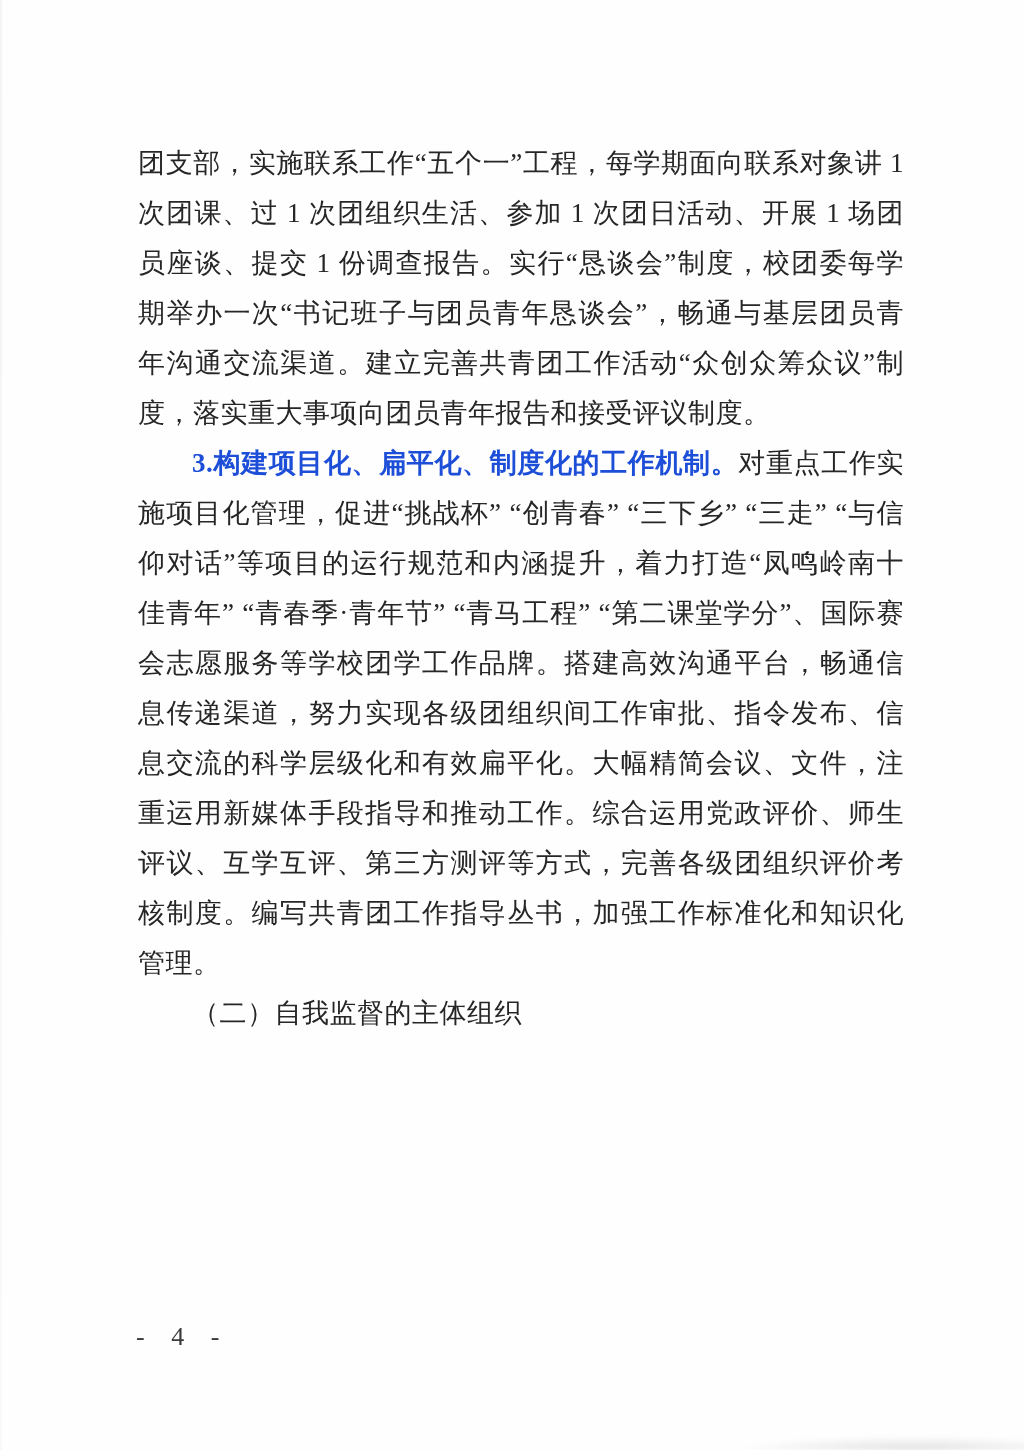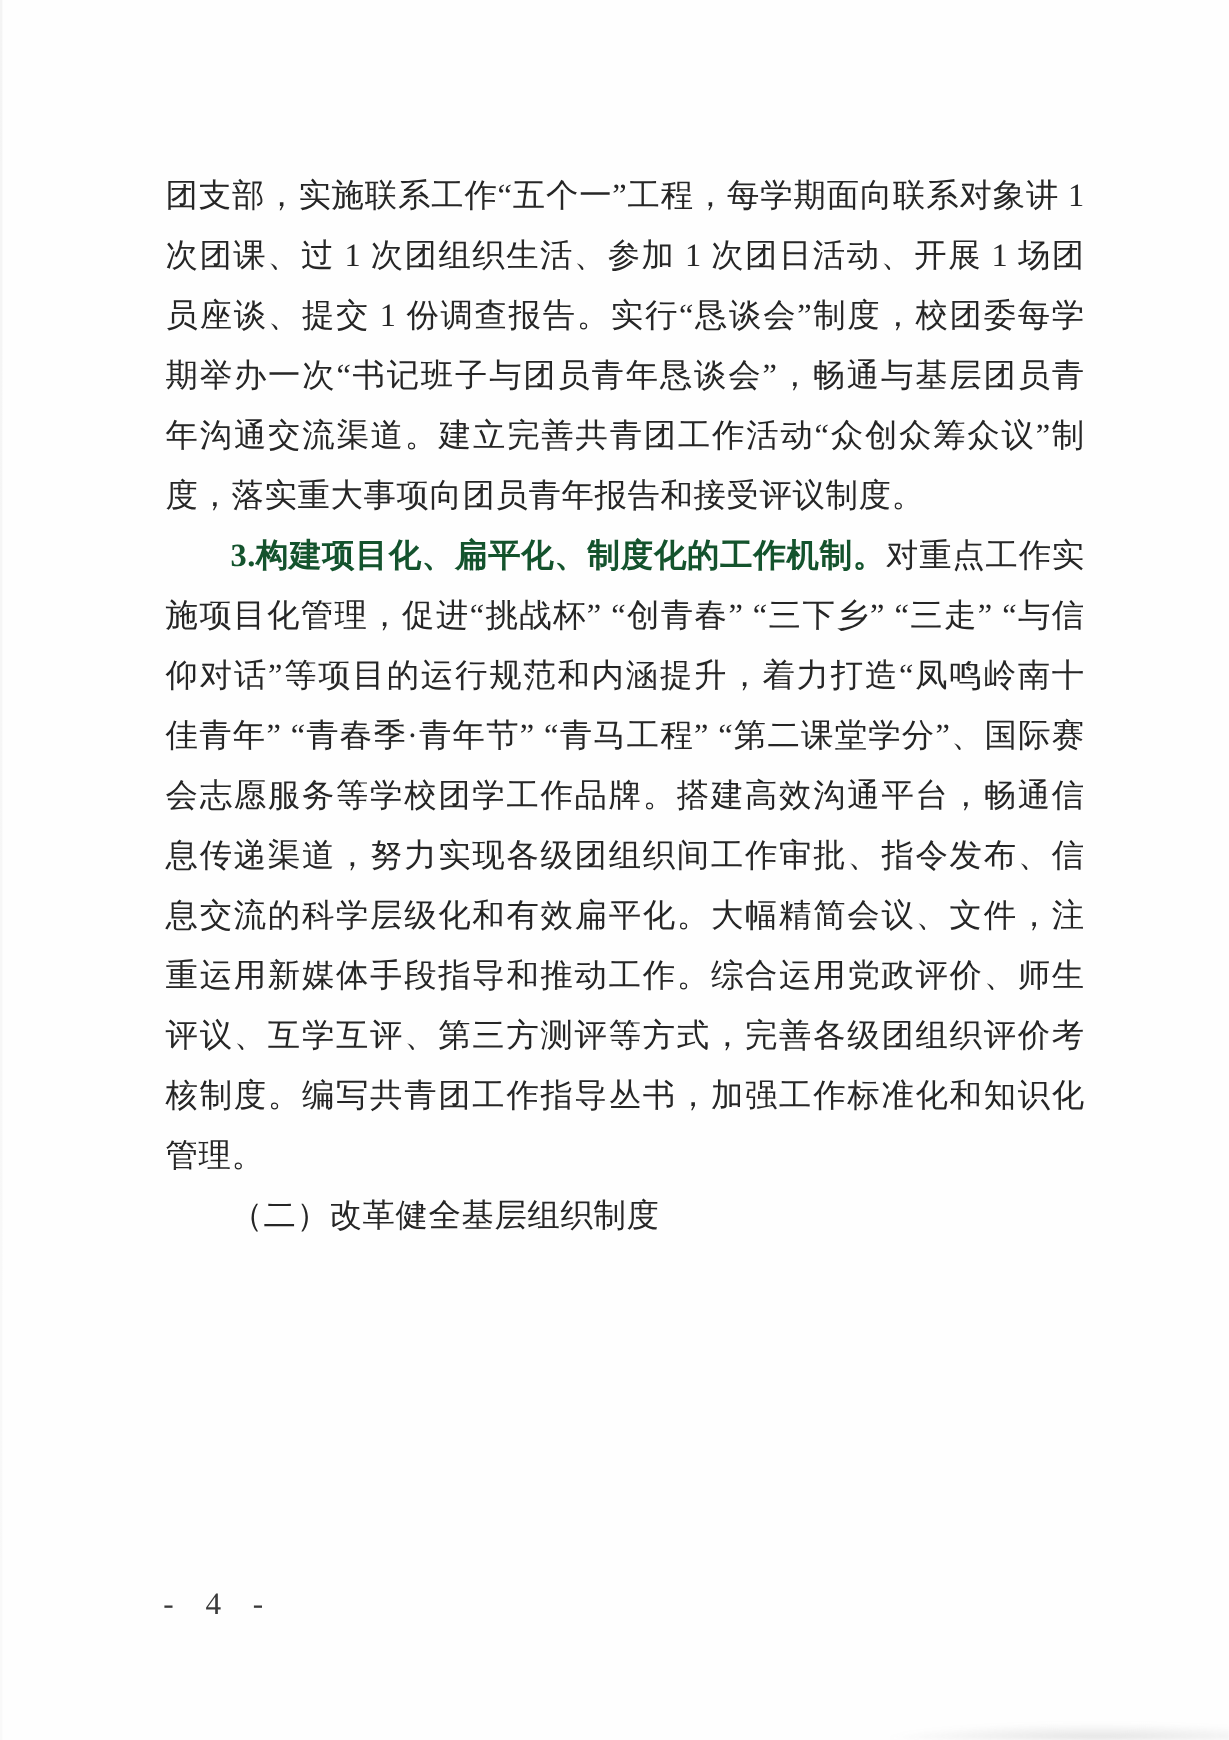--- a/index.html
+++ b/index.html
@@ -43,35 +43,35 @@
     letter-spacing: 0.5px;
   }
   .content p {
     margin: 0;
     padding: 0;
   }
   .content p.indent {
     text-indent: 2em;
   }
   .run { font-weight: 400; }
-  .run.bold { font-weight: 700; color: #14532d; }
+  .run.bold { font-weight: 700; color: #1d4ed8; }
   .page-number {
     position: absolute;
     left: 136px;
     top: 1322px;
     font-size: 26px;
     letter-spacing: 10px;
     color: #3a3a3a;
   }
 </style>
 </head>
 <body>
 
 <div class="page">
   <div class="edge-artifact-left"></div>
   <div class="content">
       <p class=""><span class="run">团支部，实施联系工作“五个一”工程，每学期面向联系对象讲 1 次团课、过 1 次团组织生活、参加 1 次团日活动、开展 1 场团员座谈、提交 1 份调查报告。实行“恳谈会”制度，校团委每学期举办一次“书记班子与团员青年恳谈会”，畅通与基层团员青年沟通交流渠道。建立完善共青团工作活动“众创众筹众议”制度，落实重大事项向团员青年报告和接受评议制度。</span></p>
       <p class="indent"><span class="run bold">3.构建项目化、扁平化、制度化的工作机制。</span><span class="run">对重点工作实施项目化管理，促进“挑战杯” “创青春” “三下乡” “三走” “与信仰对话”等项目的运行规范和内涵提升，着力打造“凤鸣岭南十佳青年” “青春季·青年节” “青马工程” “第二课堂学分”、国际赛会志愿服务等学校团学工作品牌。搭建高效沟通平台，畅通信息传递渠道，努力实现各级团组织间工作审批、指令发布、信息交流的科学层级化和有效扁平化。大幅精简会议、文件，注重运用新媒体手段指导和推动工作。综合运用党政评价、师生评议、互学互评、第三方测评等方式，完善各级团组织评价考核制度。编写共青团工作指导丛书，加强工作标准化和知识化管理。</span></p>
-      <p class="indent"><span class="run">（二）改革健全基层组织制度</span></p>
+      <p class="indent"><span class="run">（二）自我监督的主体组织</span></p>
     </div>
   <div class="page-number">- 4 -</div>
   <div class="edge-artifact-bottom"></div>
 </div>
 
 </body></html>

